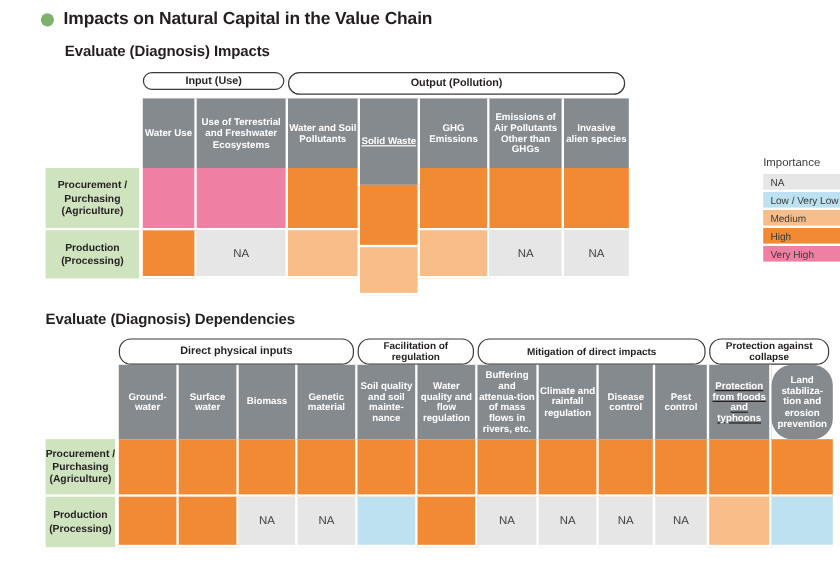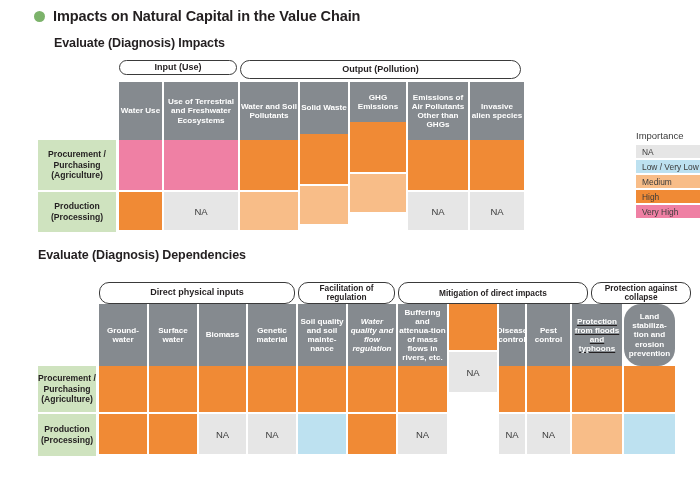--- a/index.html
+++ b/index.html
@@ -23,21 +23,21 @@
   }
   .page-title .ttl{
     font-size:14.5px; font-weight:bold; letter-spacing:-0.1px;
   }
 
   .section-title{
     position:absolute;
     font-size:12.5px; font-weight:bold; letter-spacing:-0.1px;
   }
   #sec1{left:54px;top:36px;}
-  #sec2{left:38px;top:248px;}
+  #sec2{left:38px;top:259px;}
 
   
   .block{position:absolute;}
 
   .pillrow{display:flex; gap:3px; height:19px;}
   .pill{
     border:1.4px solid #3a3a3a;
     border-radius:10px;
     background:#fff;
     display:flex;align-items:center;justify-content:center;
@@ -152,28 +152,28 @@
           </div>
         </div>
         <div class="col" style="width: 60px;">
           <div class="hcell" style="height: 58px;">
             <span>Water and Soil Pollutants</span>
           </div>
           <div class="cell v-high" style="height: 52px;"></div>
           <div class="cell v-medium" style="height: 40px;"></div>
         </div>
         <div class="col" style="width: 50px;">
-          <div class="hcell" style="height: 52px;">
+          <div class="hcell" style="height: 72px; text-decoration: underline;">
             <span>Solid Waste</span>
           </div>
           <div class="cell v-high" style="height: 52px;"></div>
           <div class="cell v-medium" style="height: 40px;"></div>
         </div>
         <div class="col" style="width: 58px;">
-          <div class="hcell" style="height: 40px;">
+          <div class="hcell" style="height: 58px;">
             <span>GHG Emissions</span>
           </div>
           <div class="cell v-high" style="height: 52px;"></div>
           <div class="cell v-medium" style="height: 40px;"></div>
         </div>
         <div class="col" style="width: 62px;">
           <div class="hcell" style="height: 58px;">
             <span>Emissions of Air Pollutants Other than GHGs</span>
           </div>
           <div class="cell v-high" style="height: 52px;"></div>
@@ -252,43 +252,46 @@
             <span>NA</span>
           </div>
         </div>
         <div class="col" style="width: 50px;">
           <div class="hcell" style="height: 62px;">
             <span>Soil quality and soil mainte-nance</span>
           </div>
           <div class="cell v-high" style="height: 48px;"></div>
           <div class="cell v-low" style="height: 42px;"></div>
         </div>
-        <div class="col" style="width: 50px; font-style: italic;">
+        <div class="col" style="width: 50px;">
           <div class="hcell" style="height: 62px;">
             <span>Water quality and flow regulation</span>
           </div>
           <div class="cell v-high" style="height: 48px;"></div>
           <div class="cell v-high" style="height: 42px;"></div>
         </div>
         <div class="col" style="width: 51px;">
           <div class="hcell" style="height: 62px;">
             <span>Buffering and attenua-tion of mass flows in rivers, etc.</span>
           </div>
           <div class="cell v-high" style="height: 48px;"></div>
           <div class="cell v-na" style="height: 42px;">
             <span>NA</span>
           </div>
         </div>
         <div class="col" style="width: 50px;">
-          <div class="cell v-high" style="height: 48px;"></div>
-          <div class="cell v-na" style="height: 42px;">
-            <span>NA</span>
-          </div>
-        </div>
-        <div class="col" style="width: 28px;">
+          <div class="hcell" style="height: 62px;">
+            <span>Climate and rainfall regulation</span>
+          </div>
+          <div class="cell v-high" style="height: 48px;"></div>
+          <div class="cell v-na" style="height: 42px;">
+            <span>NA</span>
+          </div>
+        </div>
+        <div class="col" style="width: 47px;">
           <div class="hcell" style="height: 62px;">
             <span>Disease control</span>
           </div>
           <div class="cell v-high" style="height: 48px;"></div>
           <div class="cell v-na" style="height: 42px;">
             <span>NA</span>
           </div>
         </div>
         <div class="col" style="width: 45px;">
           <div class="hcell" style="height: 62px;">

